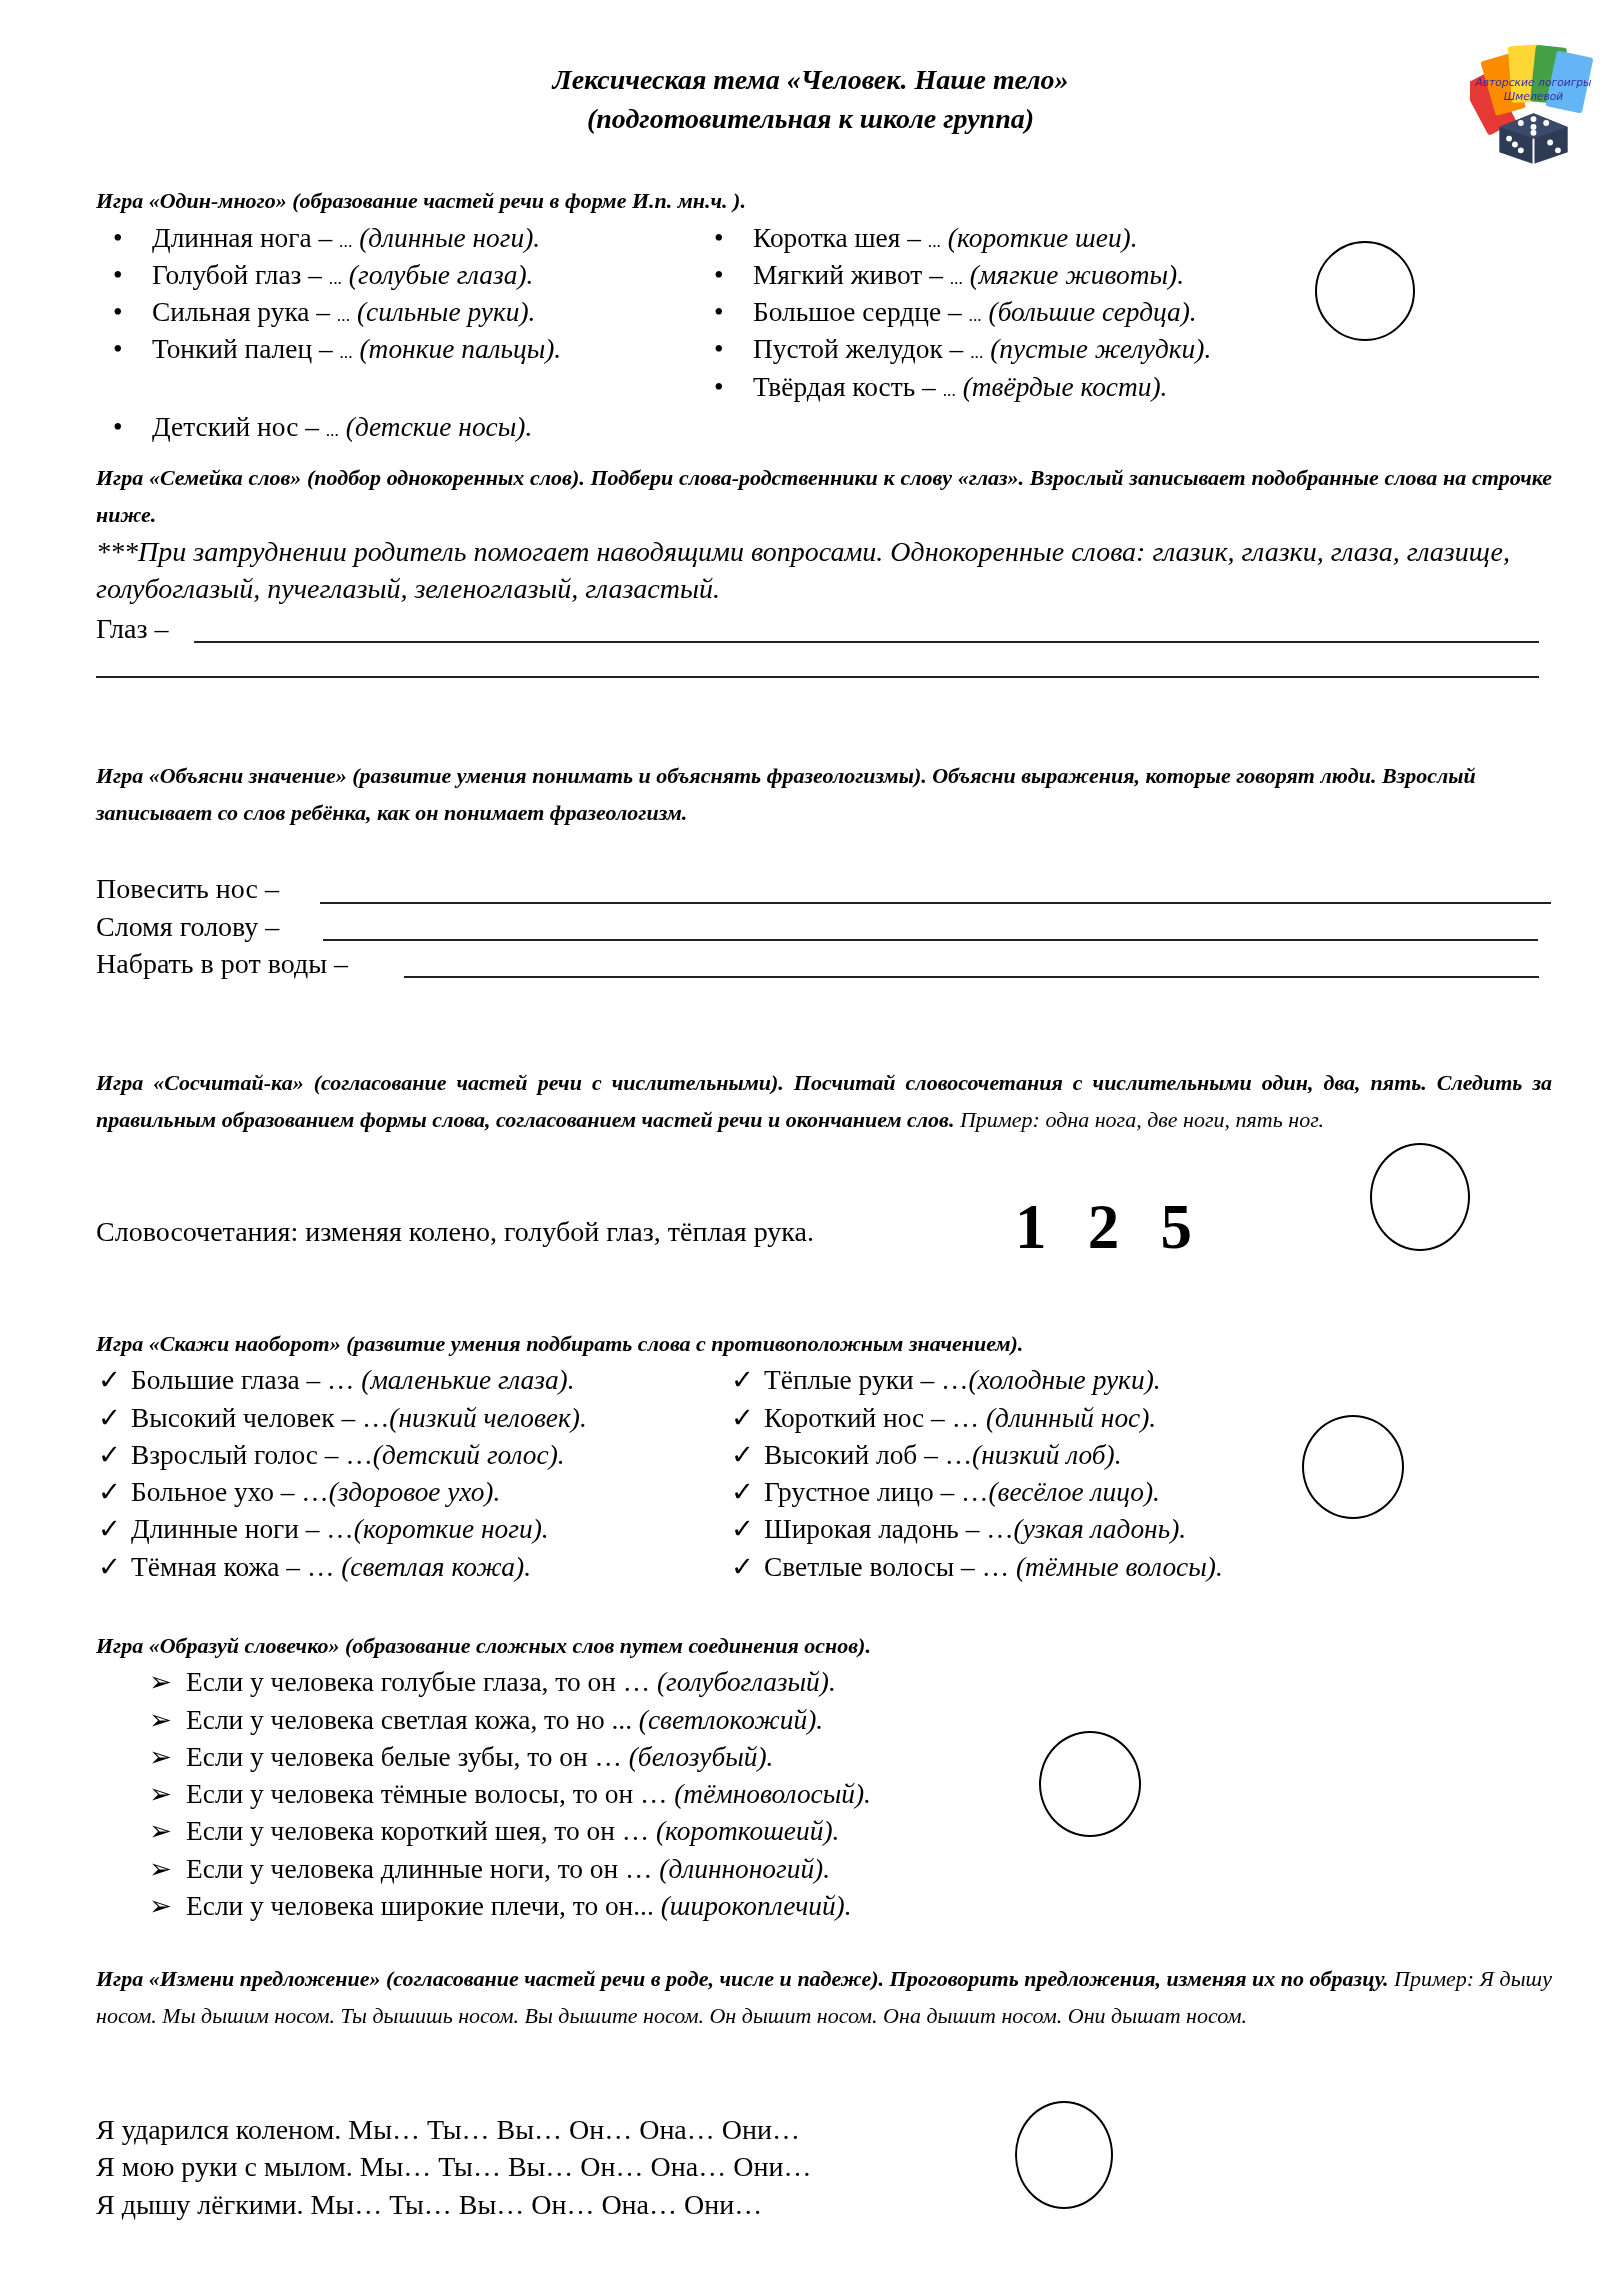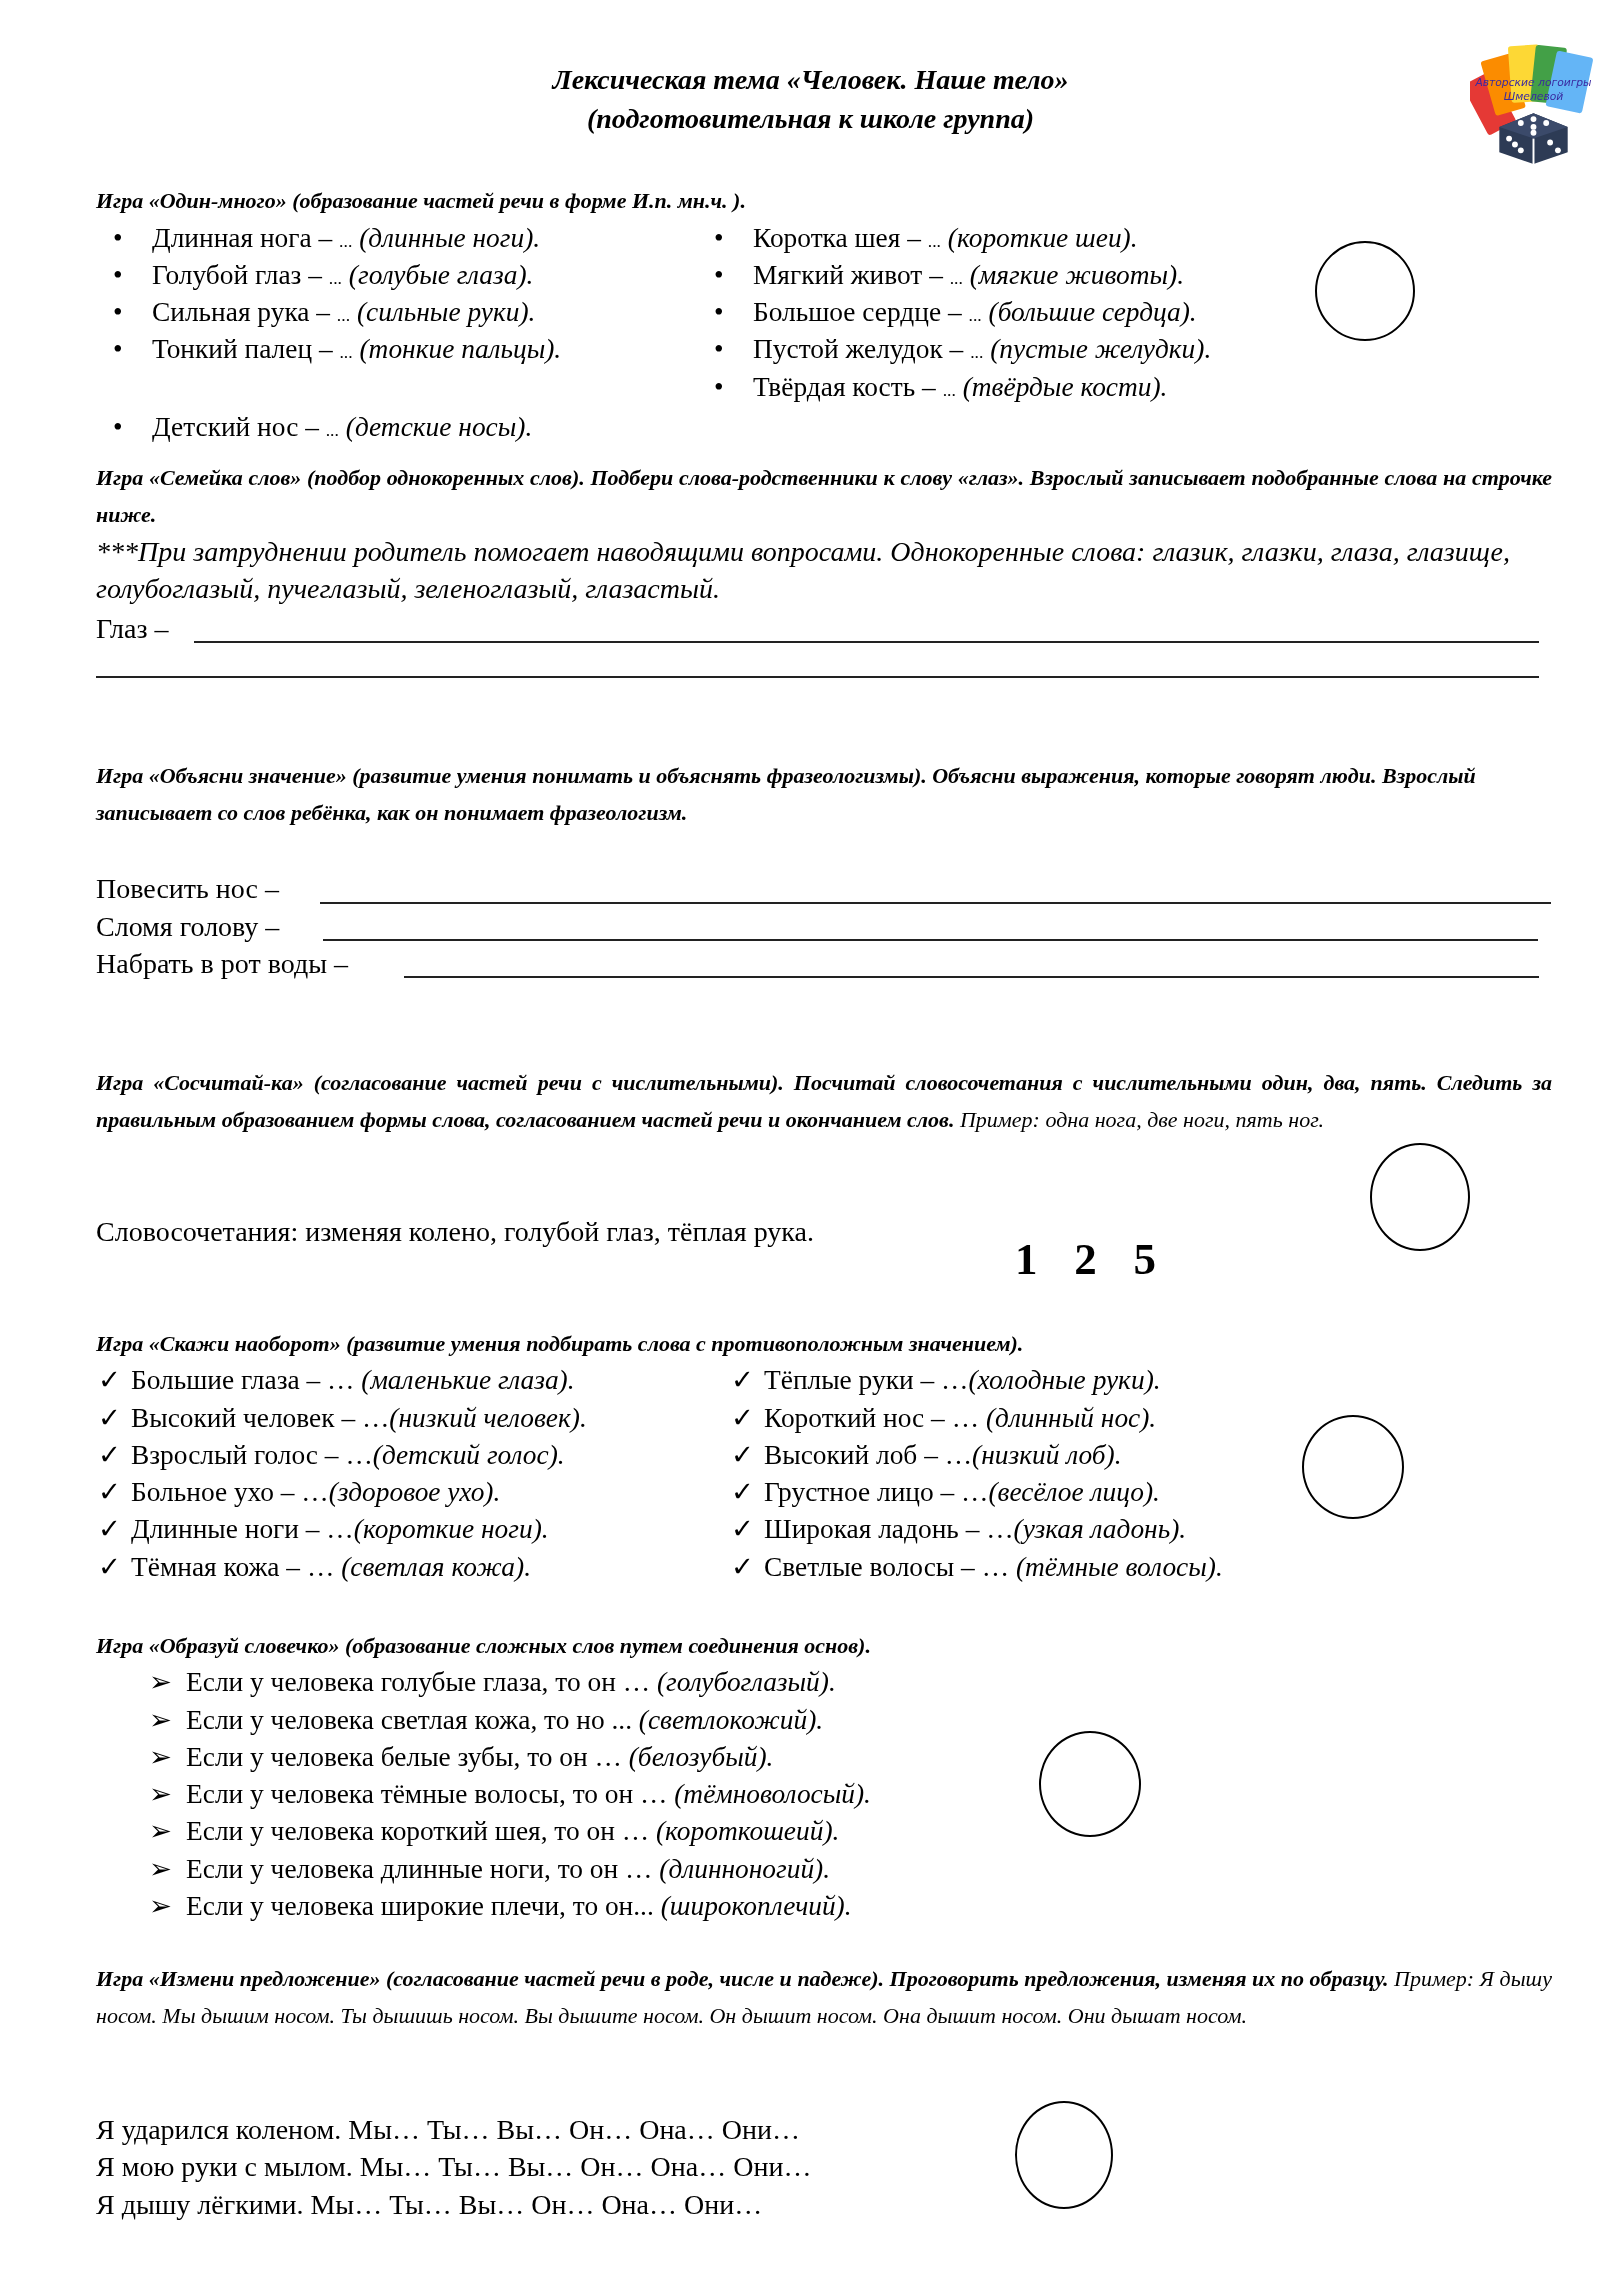--- a/index.html
+++ b/index.html
@@ -14,21 +14,21 @@
     .it { font-style: italic; font-weight: normal; }
     .ans { font-style: italic; text-align: right; }
     .dots-small { font-size: 17.6px; }
     .item { position: absolute; white-space: nowrap; font-size: 27.4px; line-height: 37px; }
     .bullet { display: inline-block; width: 39px; text-align: left; }
     .check { display: inline-block; width: 33px; }
     .arrow { display: inline-block; width: 37px; }
     .circle { position: absolute; border: 2.9px solid #000; border-radius: 50%; box-sizing: border-box; }
     .line { position: absolute; border-bottom: 2px solid #222; height: 0; }
     .justify { text-align: justify; text-align-last: left; }
-    .nums { font-weight: bold; font-size: 45px; line-height: 63px; word-spacing: 25.5px; margin-top: 32px; }
+    .nums { font-weight: bold; font-size: 63px; line-height: 63px; word-spacing: 25.5px; }
   </style>
 </head>
 <body>
 
 <div class="abs title" style="top:61px;">Лексическая тема «Человек. Наше тело»</div>
 <div class="abs title" style="top:100px;">(подготовительная к школе группа)</div>
 
 <div class="abs logo">
   <svg width="127" height="127" viewBox="0 0 130 130">
     <g transform="translate(65,70)">

